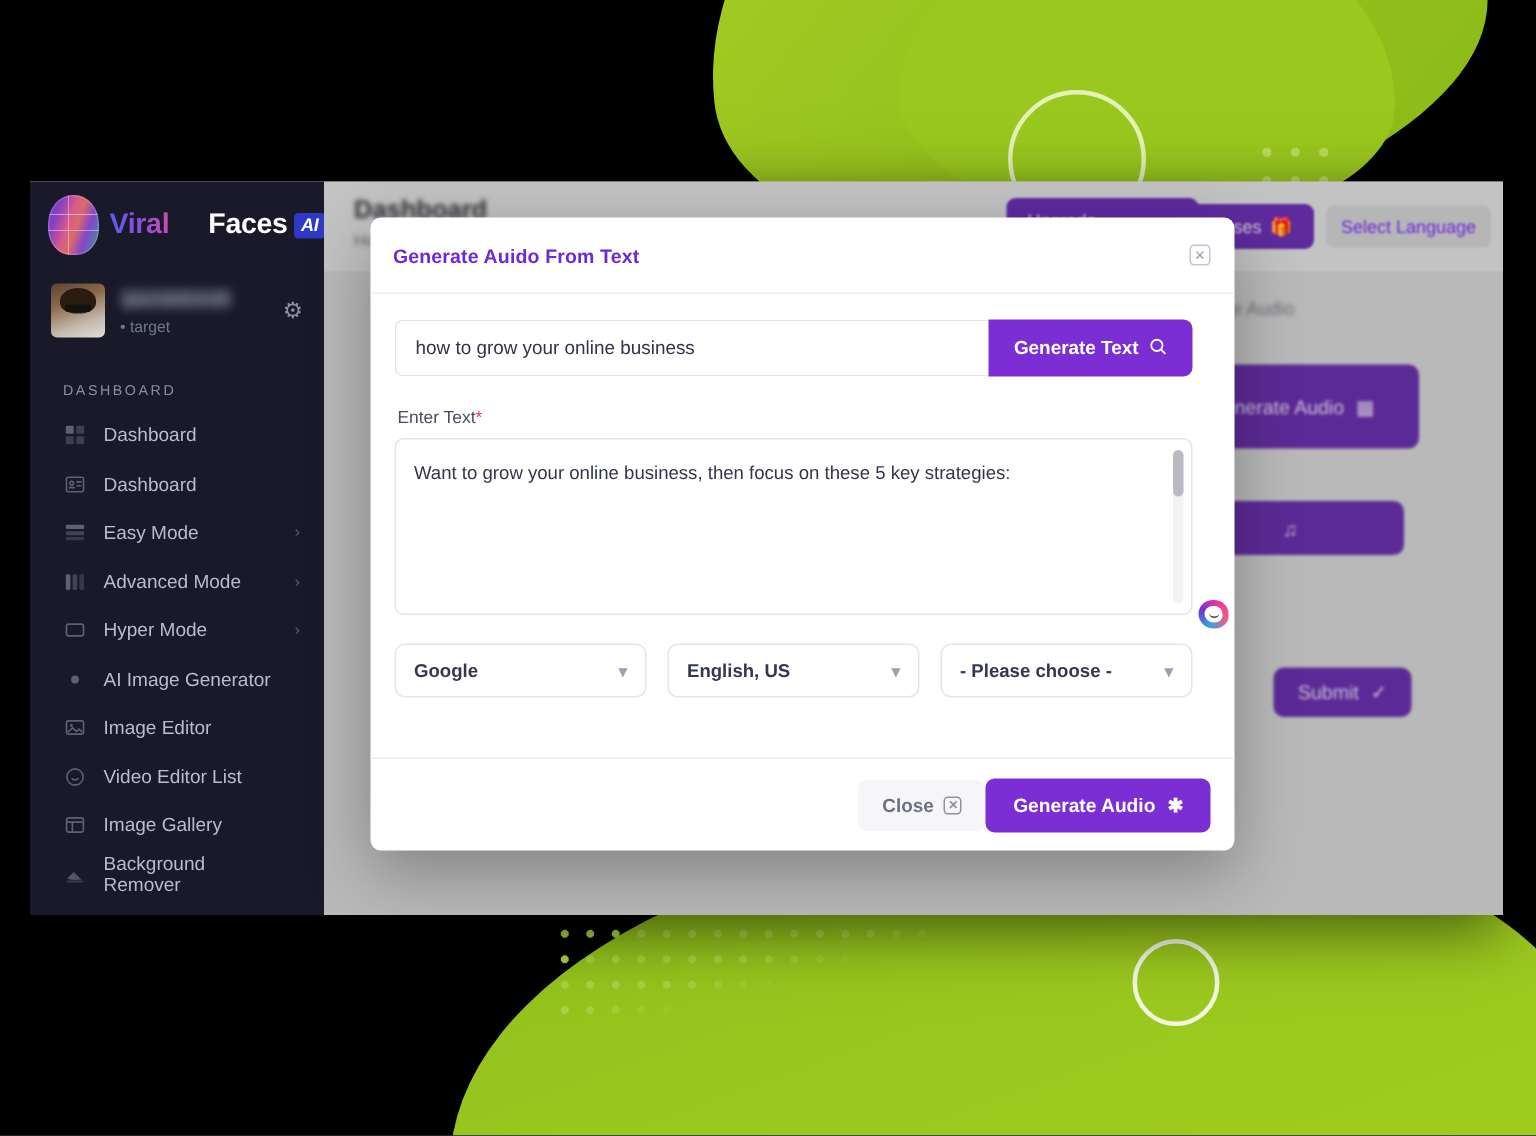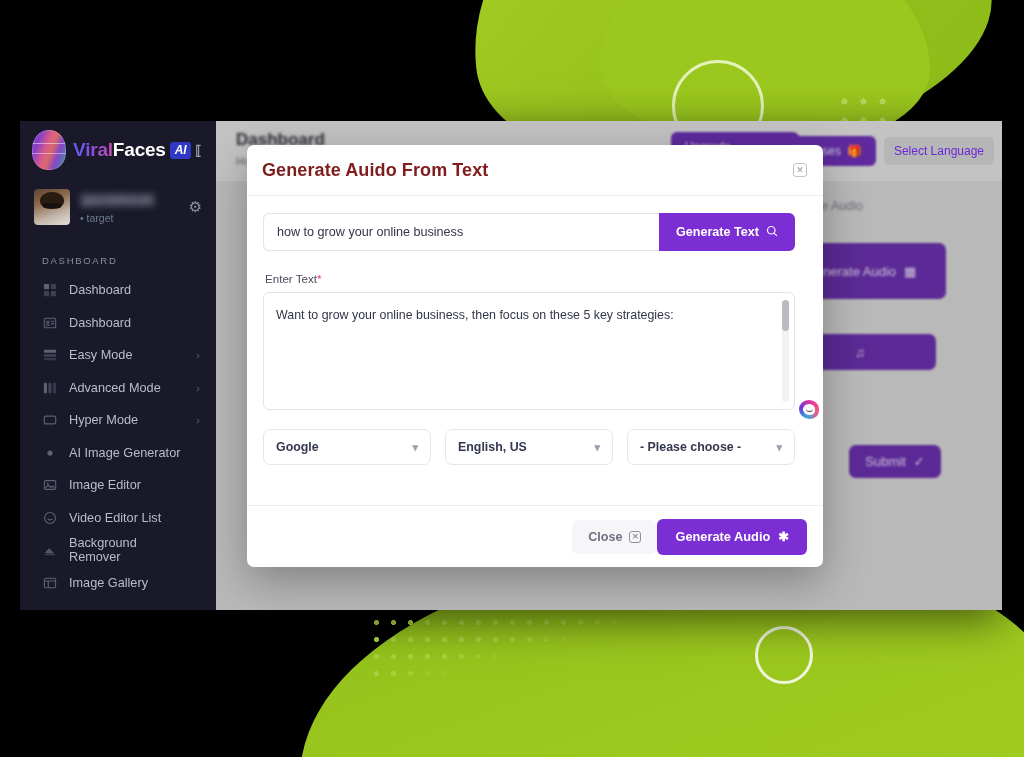--- a/index.html
+++ b/index.html
@@ -83,21 +83,21 @@
   }
   .logo-face:before, .logo-face:after {
     content:""; position:absolute; inset:0; border-radius:inherit;
     background-image:
       linear-gradient(transparent 32%, rgba(255,255,255,.28) 32%, rgba(255,255,255,.28) 34%, transparent 34%),
       linear-gradient(transparent 58%, rgba(255,255,255,.25) 58%, rgba(255,255,255,.25) 60%, transparent 60%),
       linear-gradient(90deg, transparent 40%, rgba(255,255,255,.22) 40%, rgba(255,255,255,.22) 42%, transparent 42%);
   }
   .logo-txt { font-size: 19px; font-weight: 700; letter-spacing: -.2px; display:flex; align-items:center; }
   .logo-viral { background: linear-gradient(90deg,#5b5bf0,#8e4ede,#c44fb0); -webkit-background-clip: text; background-clip:text; color: transparent; }
-  .logo-faces { color: #fff; }
+  .logo-faces { color: #fff; margin-left: 26px; }
   .logo-ai {
     margin-left: 4px; background: #2f39c6; color: #fff; font-size: 12px; font-weight: 800;
     padding: 1px 5px; border-radius: 3px; font-style: italic; line-height: 15px;
   }
   .logo-collapse { margin-left: 4px; color: #b9bdcb; font-size: 13px; opacity:.8; }
 
   .profile { display: flex; align-items: center; gap: 10px; padding: 10px 14px 4px 14px; }
   .avatar {
     width: 36px; height: 36px; border-radius: 4px; flex: 0 0 auto; overflow: hidden;
     background: linear-gradient(160deg,#5e4332 0%, #8d6a4d 35%, #c4b7ab 70%, #e2ded8 100%);
@@ -163,21 +163,21 @@
   #modal {
     position: absolute; left: 247px; top: 145px; width: 576px; height: 422px;
     background: #ffffff; border-radius: 7px;
     box-shadow: 0 14px 44px rgba(0,0,0,.30);
     display: flex; flex-direction: column; z-index: 30;
   }
   .modal-head {
     height: 51px; display: flex; align-items: center; padding: 0 16px 0 15px;
     border-bottom: 1px solid #ededf1;
   }
-  .modal-title { font-size: 18px; font-weight: 700; color: #7f1d1d; flex: 1; letter-spacing: .1px; }
+  .modal-title { font-size: 13px; font-weight: 700; color: #6d28d9; flex: 1; letter-spacing: .1px; }
   .modal-x {
     width: 14px; height: 14px; border-radius: 3px; border: 1px solid #c2c5cf;
     color: #9a9ead; font-size: 9px; line-height: 12px; text-align: center;
   }
   .modal-body { padding: 17px 28px 0 16px; flex: 1; }
 
   .search-row { display: flex; height: 38px; }
   .search-input {
     flex: 1; border: 1px solid #e2e4ea; border-right: none; border-radius: 6px 0 0 6px;
     font-size: 12.6px; color: #31344a; padding: 0 13px; outline: none;
@@ -376,37 +376,37 @@
               <circle cx="8" cy="8" r="6.2"></circle>
               <path d="M5.4 9c1.2 1.6 4 1.6 5.2 0"></path>
             </svg>
           </span>
         <span class="nav-label">Video Editor List</span>
         <span class="nav-caret"></span>
       </div>
 
       <div class="nav-item">
         <span class="nav-ico">
+            <svg viewBox="0 0 16 16" fill="none" stroke="currentColor" stroke-width="1.25">
+              <rect x="1.6" y="2.6" width="12.8" height="10.8" rx="1.5"></rect>
+              <path d="M1.6 5.8h12.8M6 5.8v7.6"></path>
+            </svg>
+          </span>
+        <span class="nav-label">Image Gallery</span>
+        <span class="nav-caret"></span>
+      </div>
+
+      <div class="nav-item">
+        <span class="nav-ico">
             <svg viewBox="0 0 16 16" fill="currentColor">
               <path d="M2 11l5-5 6 6H5z" opacity=".85"></path>
               <path d="M2 12.6h12v1.4H2z" opacity=".5"></path>
             </svg>
           </span>
         <span class="nav-label">Background Remover</span>
-        <span class="nav-caret"></span>
-      </div>
-
-      <div class="nav-item">
-        <span class="nav-ico">
-            <svg viewBox="0 0 16 16" fill="none" stroke="currentColor" stroke-width="1.25">
-              <rect x="1.6" y="2.6" width="12.8" height="10.8" rx="1.5"></rect>
-              <path d="M1.6 5.8h12.8M6 5.8v7.6"></path>
-            </svg>
-          </span>
-        <span class="nav-label">Image Gallery</span>
         <span class="nav-caret"></span>
       </div>
     </div>
 
     <div id="main">
       <div id="topbar">
         <div class="topbar-title-wrap">
           <div class="topbar-title">Dashboard</div>
           <div class="topbar-crumb">Home</div>
         </div>

